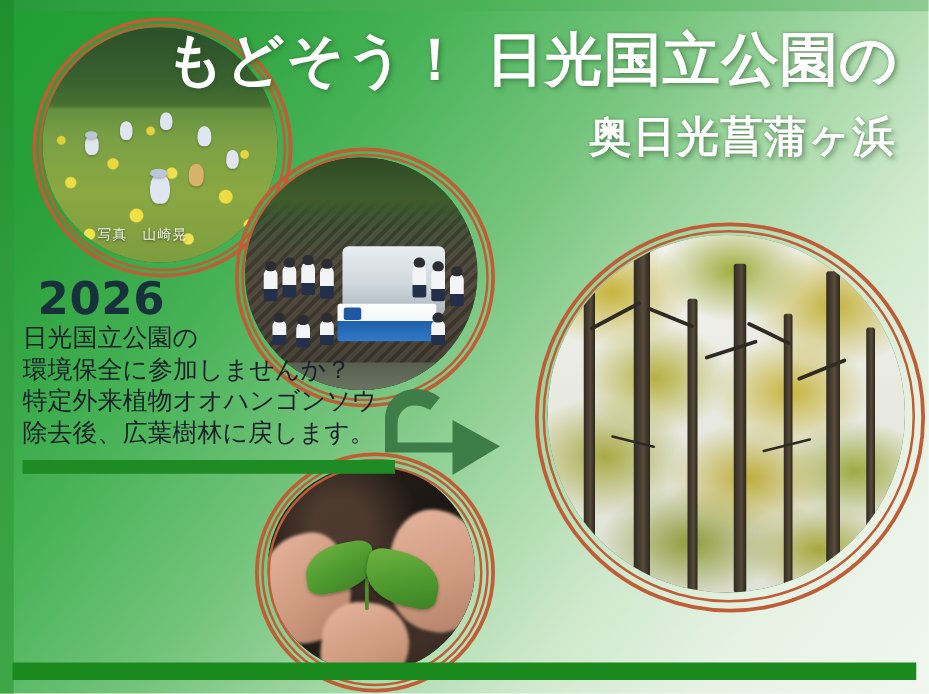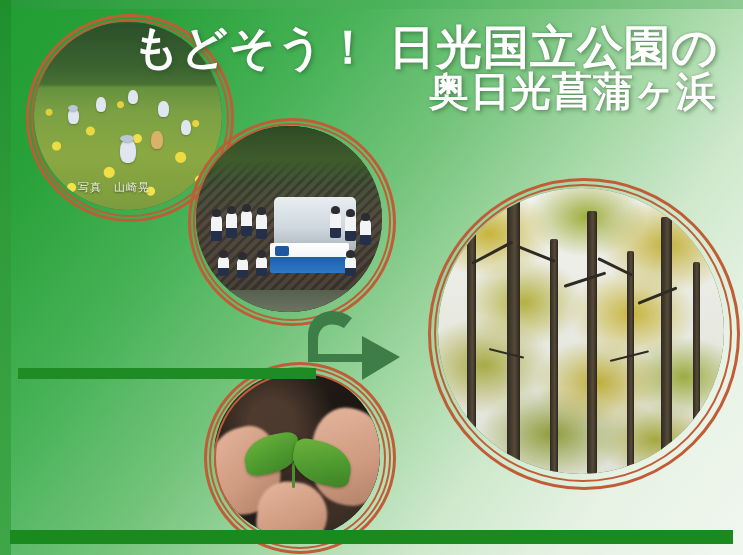--- a/index.html
+++ b/index.html
@@ -238,21 +238,21 @@
     font-weight: 700;
     color: #ffffff;
     letter-spacing: 1px;
     line-height: 1.02;
     text-shadow:
       0 0 2px rgba(60,110,60,.55),
       2px 2px 4px rgba(40,80,40,.45);
     white-space: nowrap;
   }
   .title-line.l1 { font-size: 46px; padding-right: 14px; }
-  .title-line.l2 { font-size: 40px; padding-right: 16px; margin-top: 0; }
+  .title-line.l2 { font-size: 34px; padding-right: 16px; margin-top: 22px; }
 
   
   .year {
     position: absolute;
     left: 30px; top: 219px;
     font-size: 36px;
     font-weight: 800;
     color: #17313c;
     letter-spacing: 0.5px;
     font-family: "DejaVu Sans", "Liberation Sans", sans-serif;
@@ -402,20 +402,25 @@
       <path d="M8 34 C8 10, 34 2, 52 16 L44 26 C30 18, 18 24, 18 38 L18 52
                L62 52 L62 34 L100 55 L62 78 L62 60 L8 60 Z" fill="#3f7d48"></path>
     </svg>
   </div>
 
   <div class="title-wrap">
     <div class="title-line l1">もどそう！ 日光国立公園の</div>
     <div class="title-line l2">奥日光菖蒲ヶ浜</div>
   </div>
 
-
+  <div class="year">2026</div>
+
+  <div class="body-top">日光国立公園の
+環境保全に参加しませんか？
+特定外来植物オオハンゴンソウ
+除去後、広葉樹林に戻します。</div>
 
   <div class="bar" id="bar-mid"></div>
 
 
   <div class="bar" id="bar-bottom"></div>
 
 </div>
 
 </body></html>

